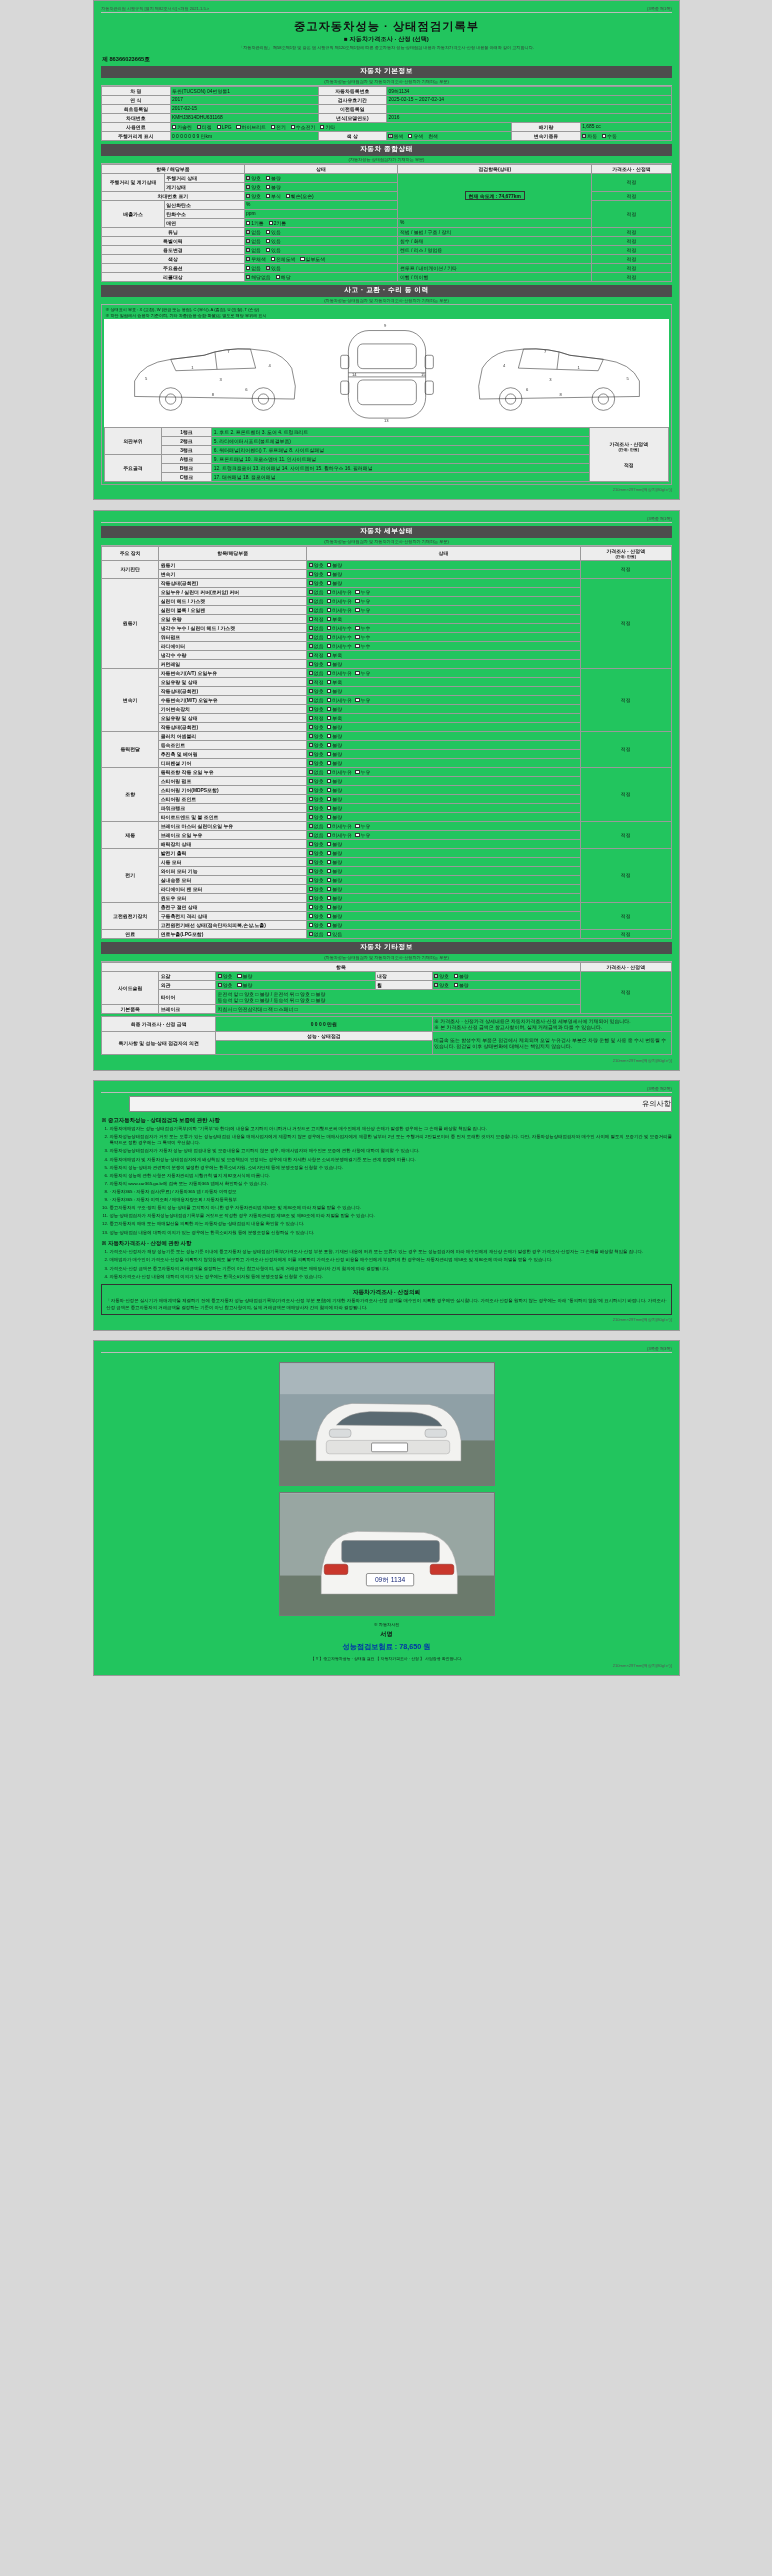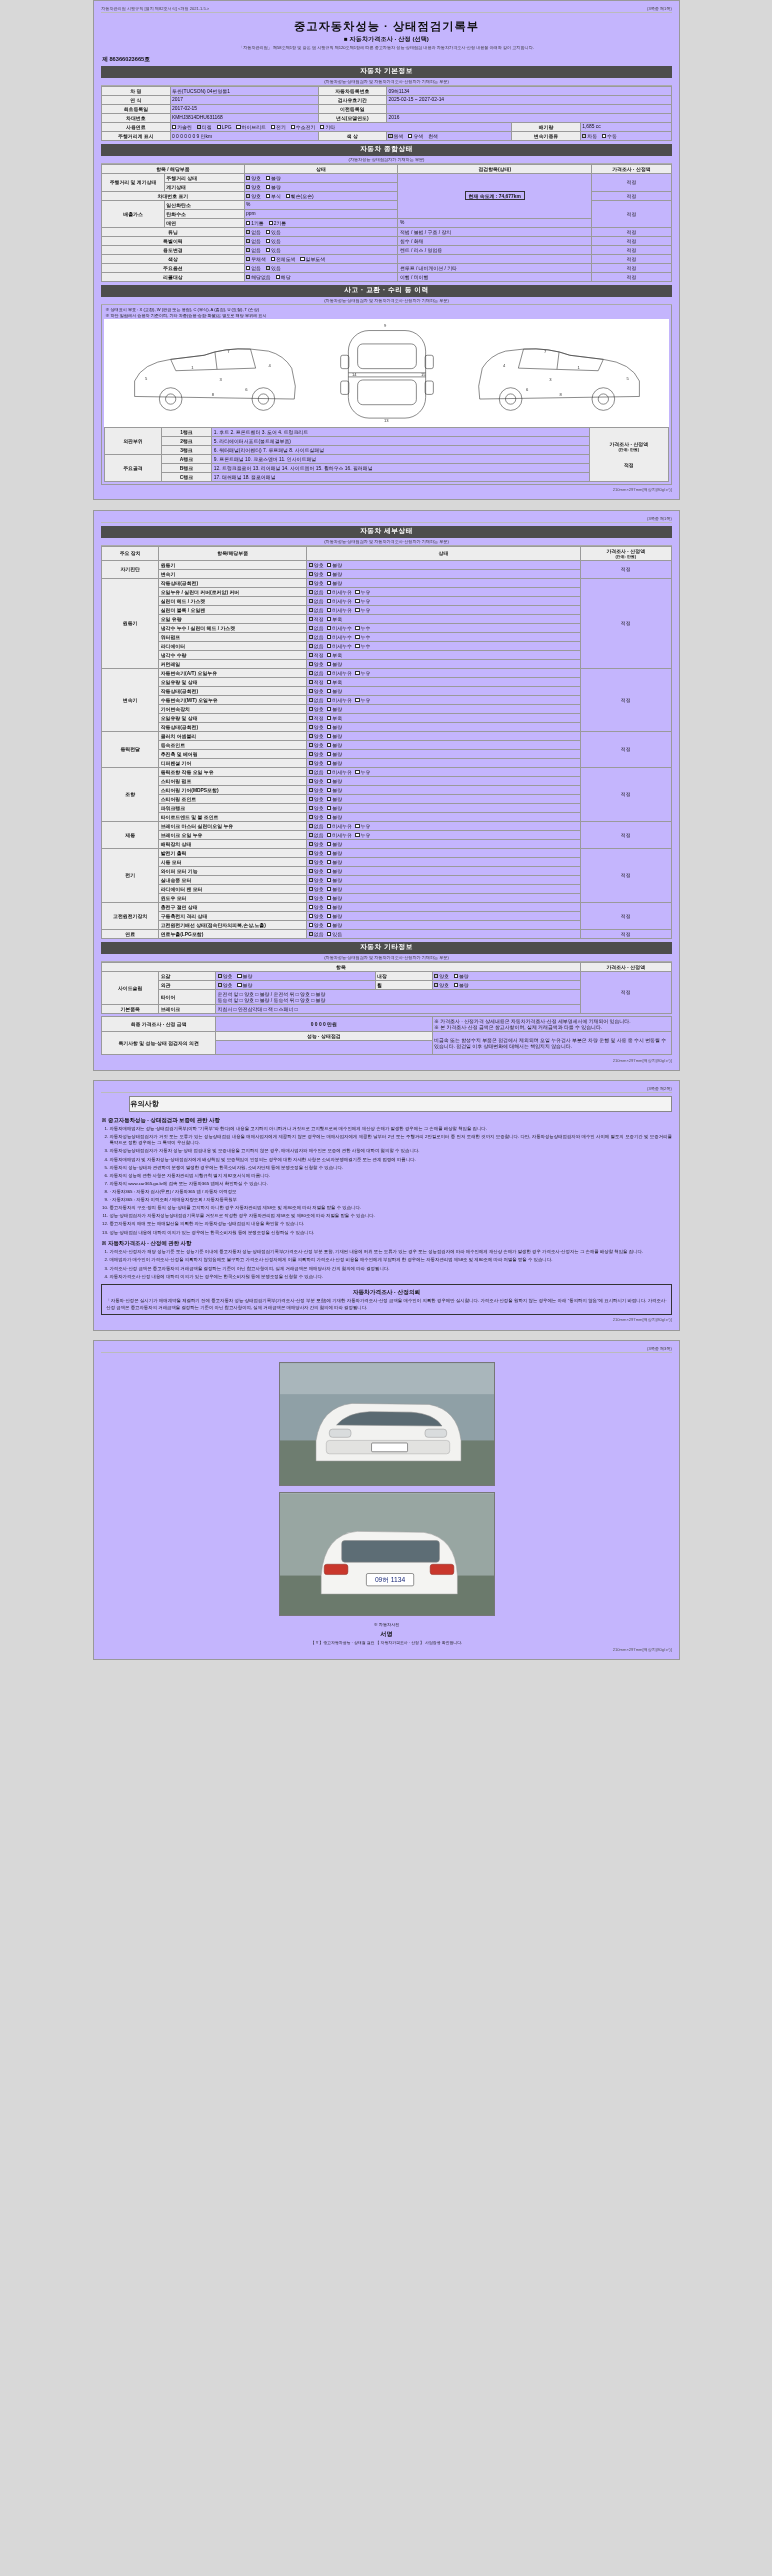--- a/index.html
+++ b/index.html
@@ -7,21 +7,21 @@
   body {
     width:773px;
     background:#d8d8d8;
     font-family:"Liberation Sans", sans-serif;
     font-size:5.7px;
     color:#111;
   }
   .page {
     width:587px;
     margin:0 auto 9.3px auto;
-    background:#c4b5fd;
+    background:#22c55e;
     border:0.5px solid #999;
     padding:5.2px 7.2px 7.2px 7.2px;
     position:relative;
   }
   .page-top-note {
     font-size:4.1px; color:#444; display:flex; justify-content:space-between;
     border-bottom:0.5px solid #bbb; padding-bottom:1px; margin-bottom:3.1px;
   }
   .page-bottom-note {
     font-size:4.1px; color:#555; text-align:right; margin-top:2.1px;
@@ -65,21 +65,21 @@
   .diag-wrap { border:0.5px solid #9a9a9a; border-top:none; padding:2.1px; }
   .diag-legend { font-size:4.1px; padding:0.5px 1px; }
   .car-canvas { width:100%; height:108px; background:#fff; position:relative; }
   .photo-grid { display:flex; flex-direction:column; align-items:center; gap:5.2px; padding:6.2px 0; }
   .photo {
     width:216px; height:124px; border:0.5px solid #777; position:relative; overflow:hidden;
     background:linear-gradient(#b9c3c8, #8d999f);
   }
   .sign-band { text-align:center; font-size:6.2px; font-weight:bold; padding:3.1px 0 1px; }
   .price-line { text-align:center; font-size:7.2px; font-weight:bold; color:#0033aa; padding:2.1px 0 4.1px;}
-  .notice-h { text-align:left; font-weight:bold; font-size:7.2px; border:0.5px solid #888;
+  .notice-h { text-align:right; font-weight:normal; font-size:7.2px; border:0.5px solid #888;
               padding:2.1px 0; margin-bottom:4.1px; background:#f3f3f3;margin-left:28px;}
   .notice-sec-title { font-weight:bold; font-size:5.4px; margin:4.1px 0 2.1px 0; }
   ol.notice { margin:0 0 0 8.2px; padding:0; }
   ol.notice > li { font-size:4.4px; line-height:1.5; margin-bottom:1.5px; text-align:justify; }
   .notice-box {
     border:0.5px solid #333; padding:3.1px 4.1px; margin-top:4.1px;
   }
   .notice-box .t { text-align:center; font-weight:bold; font-size:5.7px; margin-bottom:1.5px; }
   .notice-box .b { font-size:4.4px; line-height:1.5; text-align:justify; }
   .sig-area { height:14.4px; }
@@ -771,16 +771,17 @@
           <rect x="292" y="138" width="46" height="20" rx="5" fill="#c9372c" stroke="#8a2a22"></rect>
           <rect x="168" y="156" width="92" height="24" rx="3" fill="#fff" stroke="#333"></rect>
           <text x="214" y="173" font-size="13" text-anchor="middle" font-family="Liberation Sans" fill="#1b2a7a">09허 1134</text>
         </g>
       </svg>
     </div>
   </div>
 
   <div class="ctr small">※ 자동차사진</div>
   <div class="sign-band">서명</div>
+  <div class="price-line">성능점검보험료 : 78,650 원</div>
   <div class="ctr tiny">【 Y 】중고자동차성능 · 상태점 검표 【 자동차가격조사 · 산정 】 사업장용 확인법니다.</div>
   <div class="page-bottom-note">210mm×297mm[백상지(80g/㎡)]</div>
 </div>
 
 
 </body></html>

